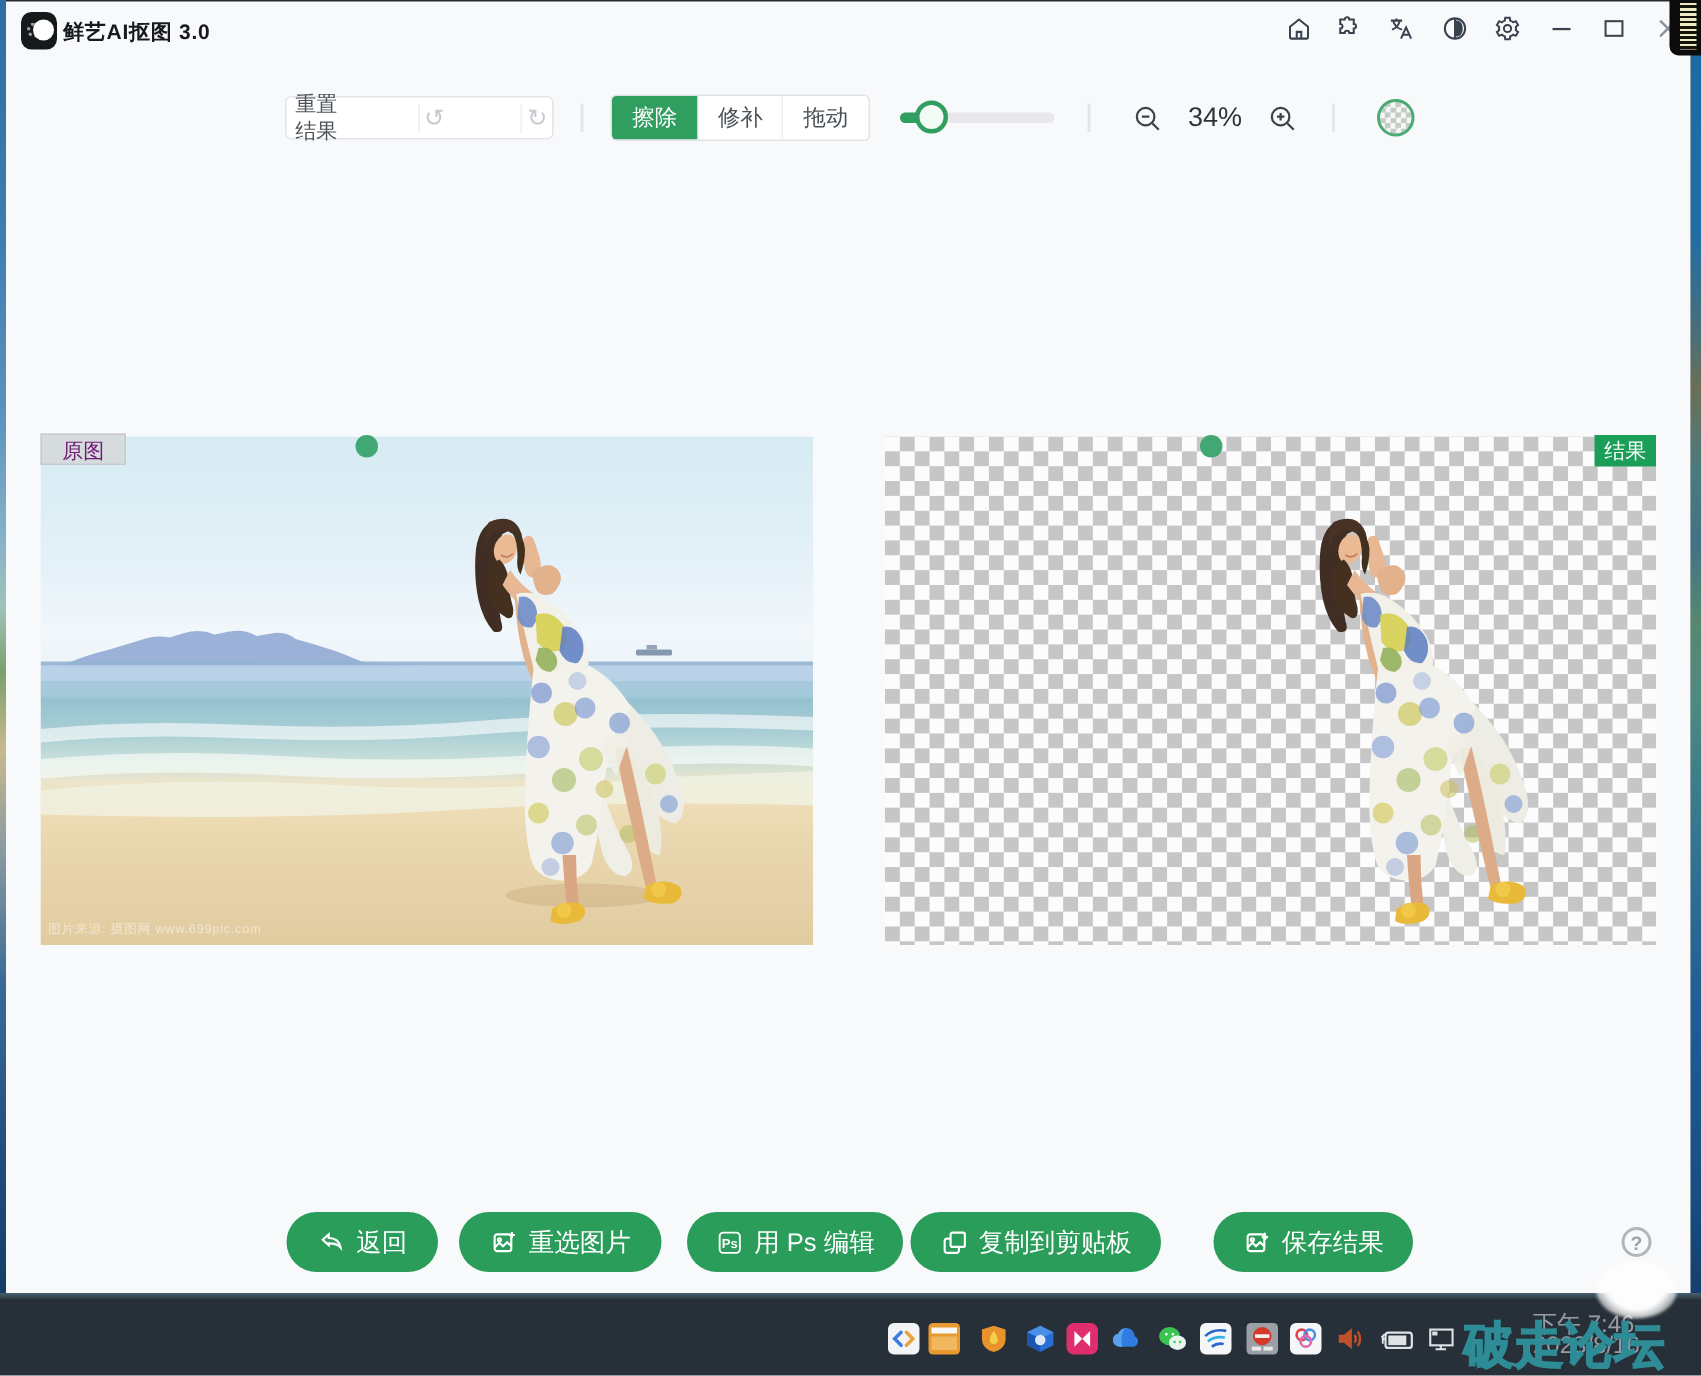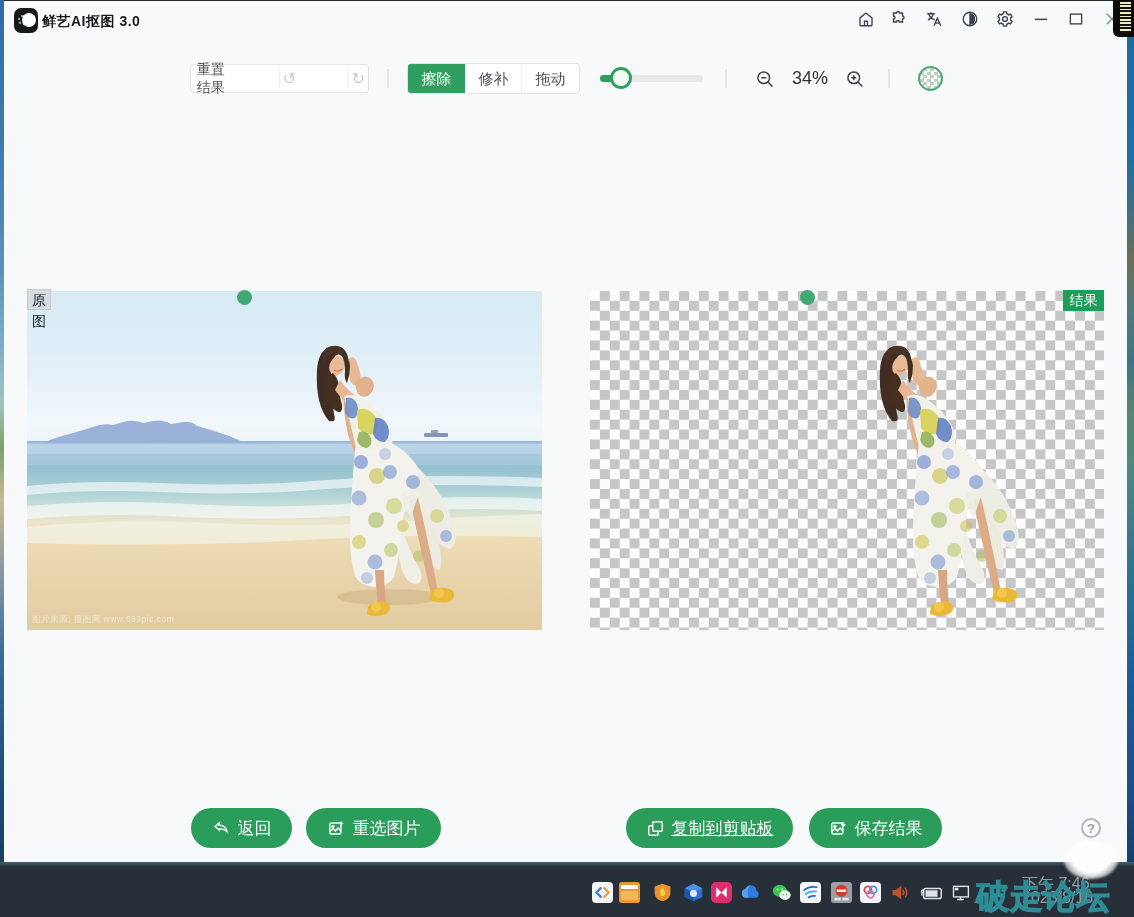--- a/index.html
+++ b/index.html
@@ -35,21 +35,21 @@
 #slider .knob { position:absolute; left:10px; top:-8px; width:22px; height:22px; border-radius:50%; background:#f2fbf5; border:3px solid #2f9e5e; }
 .mag { position:absolute; top:69px; width:20px; height:20px; color:#3c434c; }
 #pct { position:absolute; left:786px; top:68px; width:48px; text-align:center; font-size:18px; color:#2e3338; }
 #chk { position:absolute; left:918px; top:66px; width:25px; height:25px; border-radius:50%; border:2px solid #4caa74; overflow:hidden;
   background:repeating-conic-gradient(#c4ccc6 0% 25%, #f5f8f5 0% 50%) 0 0/7px 7px; }
 
 #pL { position:absolute; left:27px; top:291px; width:515px; height:339px; overflow:hidden; }
 #pR { position:absolute; left:590px; top:291px; width:514px; height:339px; overflow:hidden;
   background:repeating-conic-gradient(#c6c6c6 0% 25%, #fcfcfc 0% 50%) 0 0/19.8px 19.8px; }
 .badge { position:absolute; font-size:14px; line-height:21px; height:21px; text-align:center; }
-#bOrig { left:27px; top:289px; width:24px; background:rgba(214,217,219,0.92); color:#0f172a; border:1px solid #c7cacc; }
+#bOrig { left:27px; top:289px; width:57px; background:rgba(214,217,219,0.92); color:#701a75; border:1px solid #c7cacc; }
 #bRes { left:1063px; top:290px; width:41px; background:#1a9e58; color:#fff; }
 .dot { position:absolute; width:15px; height:15px; border-radius:50%; background:#41a873; }
 
 #photo { position:absolute; left:0; top:0; width:515px; height:339px;
   background:linear-gradient(180deg,#d7ebf4 0%,#dbedf5 10%,#e5f1f8 26%,#f1f7fb 38%,#eef5f9 44%,#d4e3ee 45.5%, #a3c8d8 47.5%, #96c2cf 52%, #a8ced5 58%, #c4ddd9 63%, #ece5cb 68%, #eedcb6 73%, #e9d7af 80%, #e5d0a7 92%, #e1cba0 100%); }
 #photo svg, .lady { position:absolute; left:0; top:0; }
 #wmphoto { position:absolute; left:5px; top:323px; font-size:8.5px; color:rgba(255,255,255,0.5); letter-spacing:0.5px; }
 
 .btn { position:absolute; top:808px; height:40px; border-radius:20px; background:#2a9d5a; color:#fff; display:flex; align-items:center; justify-content:center; font-size:17px; gap:7px; }
 .btn svg { width:19px; height:19px; }
@@ -258,21 +258,25 @@
   <div class="dot" style="left:800px; top:290px;"></div>
 
   <div class="btn" style="left:191px; width:101px;font-family:Liberation Mono, monospace;"><svg viewBox="0 0 24 24" fill="none" stroke="#fff" stroke-width="1.8">
         <path d="M9 14 4 9.5 9 5v3c6 0 9 2.5 10 8-2.5-3-5-3.5-10-3.5Z"></path>
       </svg>返回</div>
   <div class="btn" style="left:306px; width:135px;"><svg viewBox="0 0 24 24" fill="none" stroke="#fff" stroke-width="1.8">
         <rect x="3.5" y="5" width="14" height="14" rx="2"></rect>
         <circle cx="7.5" cy="9.5" r="1.3"></circle>
         <path d="M3.5 16l4-4 3 3 3.5-3.5 3.5 3.5M18 3v5M15.5 5.5h5"></path>
       </svg>重选图片</div>
-  <div class="btn" style="left:626px; width:167px;text-decoration:underline;"><svg viewBox="0 0 24 24" fill="none" stroke="#fff" stroke-width="1.8">
+  <div class="btn" style="left:458px; width:144px;"><svg viewBox="0 0 24 24" fill="none" stroke="#fff" stroke-width="1.6">
+        <rect x="3.5" y="3.5" width="17" height="17" rx="3"></rect>
+        <text x="12" y="16.5" font-size="11" fill="#fff" stroke="none" text-anchor="middle" font-weight="bold">Ps</text>
+      </svg>用 Ps 编辑</div>
+  <div class="btn" style="left:607px; width:167px;"><svg viewBox="0 0 24 24" fill="none" stroke="#fff" stroke-width="1.8">
         <rect x="8.5" y="3.5" width="12" height="12" rx="1.5"></rect>
         <path d="M15.5 15.5v3a2 2 0 0 1-2 2h-8a2 2 0 0 1-2-2v-8a2 2 0 0 1 2-2h3"></path>
       </svg>复制到剪贴板</div>
   <div class="btn" style="left:809px; width:133px;"><svg viewBox="0 0 24 24" fill="none" stroke="#fff" stroke-width="1.8">
         <rect x="3.5" y="5" width="14" height="14" rx="2"></rect>
         <circle cx="7.5" cy="9.5" r="1.3"></circle>
         <path d="M3.5 16l4-4 3 3 3.5-3.5 3.5 3.5M18 3.5v5M15.5 6.5 18 8.8 20.5 6.5"></path>
       </svg>保存结果</div>
   <div id="help">?</div>
 

